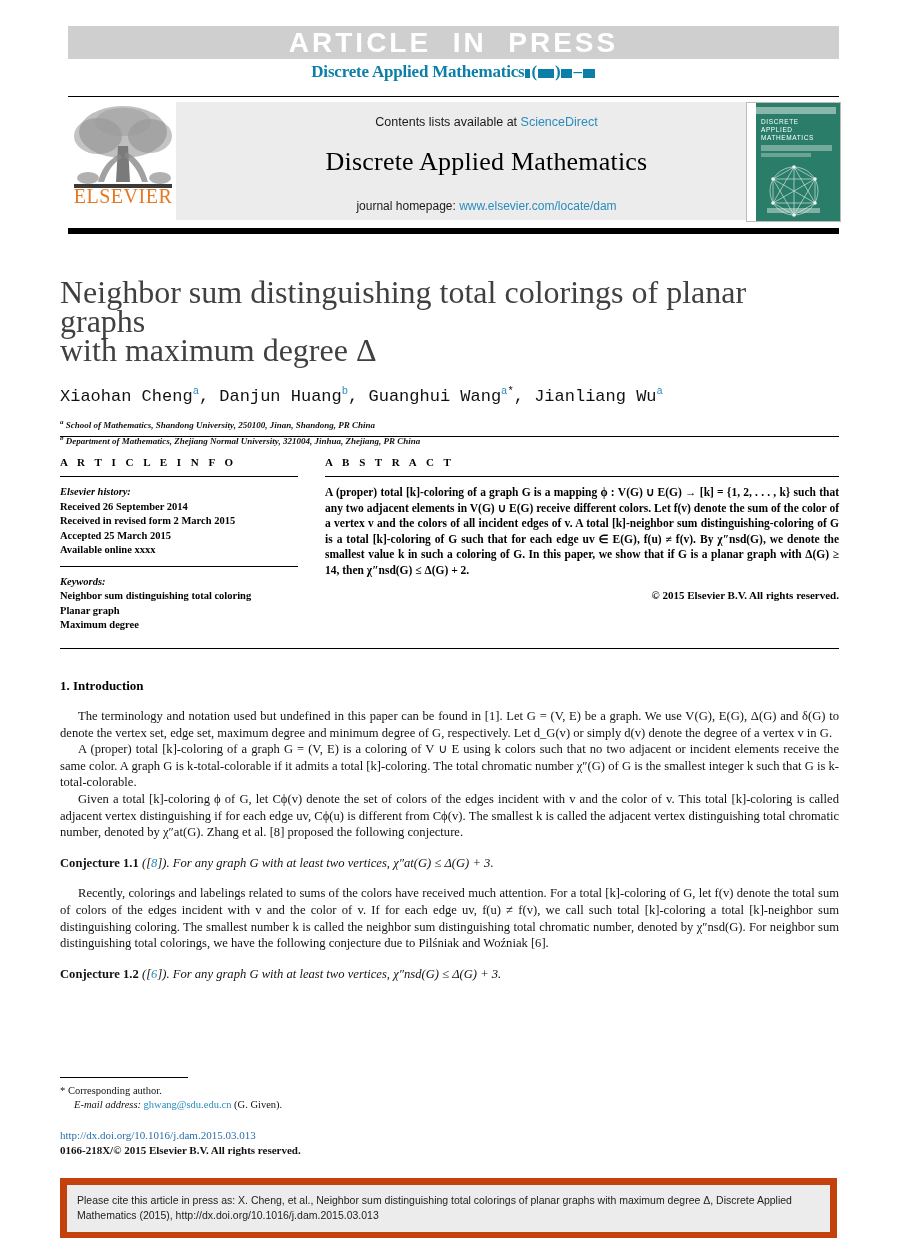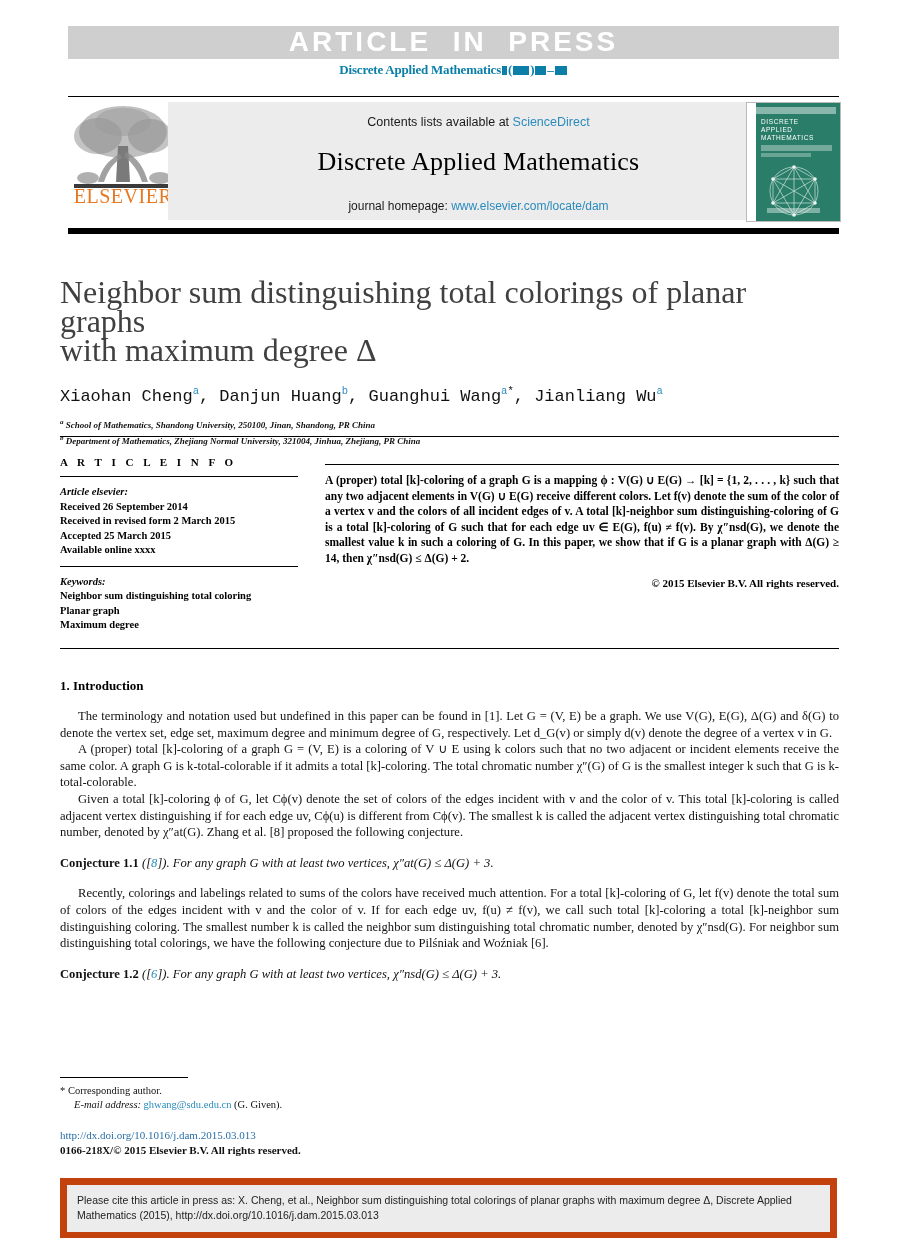--- a/index.html
+++ b/index.html
@@ -24,39 +24,40 @@
 
   
   .aip-banner {
     position: absolute;
     left: 68px;
     top: 26px;
     width: 771px;
     height: 33px;
     background: #cfcfcf;
     display: flex;
+    align-items: center;
     justify-content: center;
   }
   .aip-text {
     font-family: "Liberation Sans", sans-serif;
     font-weight: bold;
     font-size: 28px;
     letter-spacing: 3px;
     color: #ffffff;
     white-space: pre;
   }
   .journal-ref {
     position: absolute;
     left: 68px;
     top: 62px;
     width: 771px;
     text-align: center;
     font-family: "Liberation Serif", serif;
     font-weight: bold;
-    font-size: 13px;
+    font-size: 17px;
     color: #0b7fa8;
     letter-spacing: -0.2px;
   }
   .blk {
     display: inline-block;
     background: #0b7fa8;
     vertical-align: -1px;
     margin: 0 1px;
   }
   .blk.b1 { width: 5px;  height: 9px; }
@@ -89,21 +90,21 @@
     bottom: 14px;
     width: 106px;
     text-align: center;
     font-family: "Liberation Serif", serif;
     font-size: 20px;
     letter-spacing: 0.5px;
     color: #e87722;
   }
   .masthead-center {
     position: absolute;
-    left: 100px;
+    left: 108px;
     top: 2px;
     width: 621px;
     height: 118px;
     background: #ececec;
     text-align: center;
   }
   .contents-line {
     margin-top: 13px;
     font-family: "Liberation Sans", sans-serif;
     font-size: 12.5px;
@@ -477,36 +478,37 @@
       </div>
     </div>
   </div>
 
   <div class="rule-mid"></div>
 
   <div class="info-col">
     <div class="sec-head">A R T I C L E   I N F O</div>
     <hr class="hr-black">
     <div class="info-body">
-      <div class="lead">Article elsevier:</div>
+      <div class="lead">Elsevier history:</div>
       <div>Received 26 September 2014</div>
       <div>Received in revised form 2 March 2015</div>
       <div>Accepted 25 March 2015</div>
       <div>Available online xxxx</div>
     </div>
     <hr class="hr-black">
     <div class="info-body">
       <div class="lead">Keywords:</div>
       <div>Neighbor sum distinguishing total coloring</div>
       <div>Planar graph</div>
       <div>Maximum degree</div>
     </div>
   </div>
 
   <div class="abs-col">
+    <div class="sec-head">A B S T R A C T</div>
     <hr class="hr-black">
     <div class="abs-body">A (proper) total [k]-coloring of a graph G is a mapping ϕ : V(G) ∪ E(G) → [k] = {1, 2, . . . , k} such that any two adjacent elements in V(G) ∪ E(G) receive different colors. Let f(v) denote the sum of the color of a vertex v and the colors of all incident edges of v. A total [k]-neighbor sum distinguishing-coloring of G is a total [k]-coloring of G such that for each edge uv ∈ E(G), f(u) ≠ f(v). By χ″nsd(G), we denote the smallest value k in such a coloring of G. In this paper, we show that if G is a planar graph with Δ(G) ≥ 14, then χ″nsd(G) ≤ Δ(G) + 2.</div>
     <div class="copyright">© 2015 Elsevier B.V. All rights reserved.</div>
   </div>
 
   <div class="rule-bot"></div>
 
   <div class="body-col">
     <div class="h-sec">1.  Introduction</div>
 

